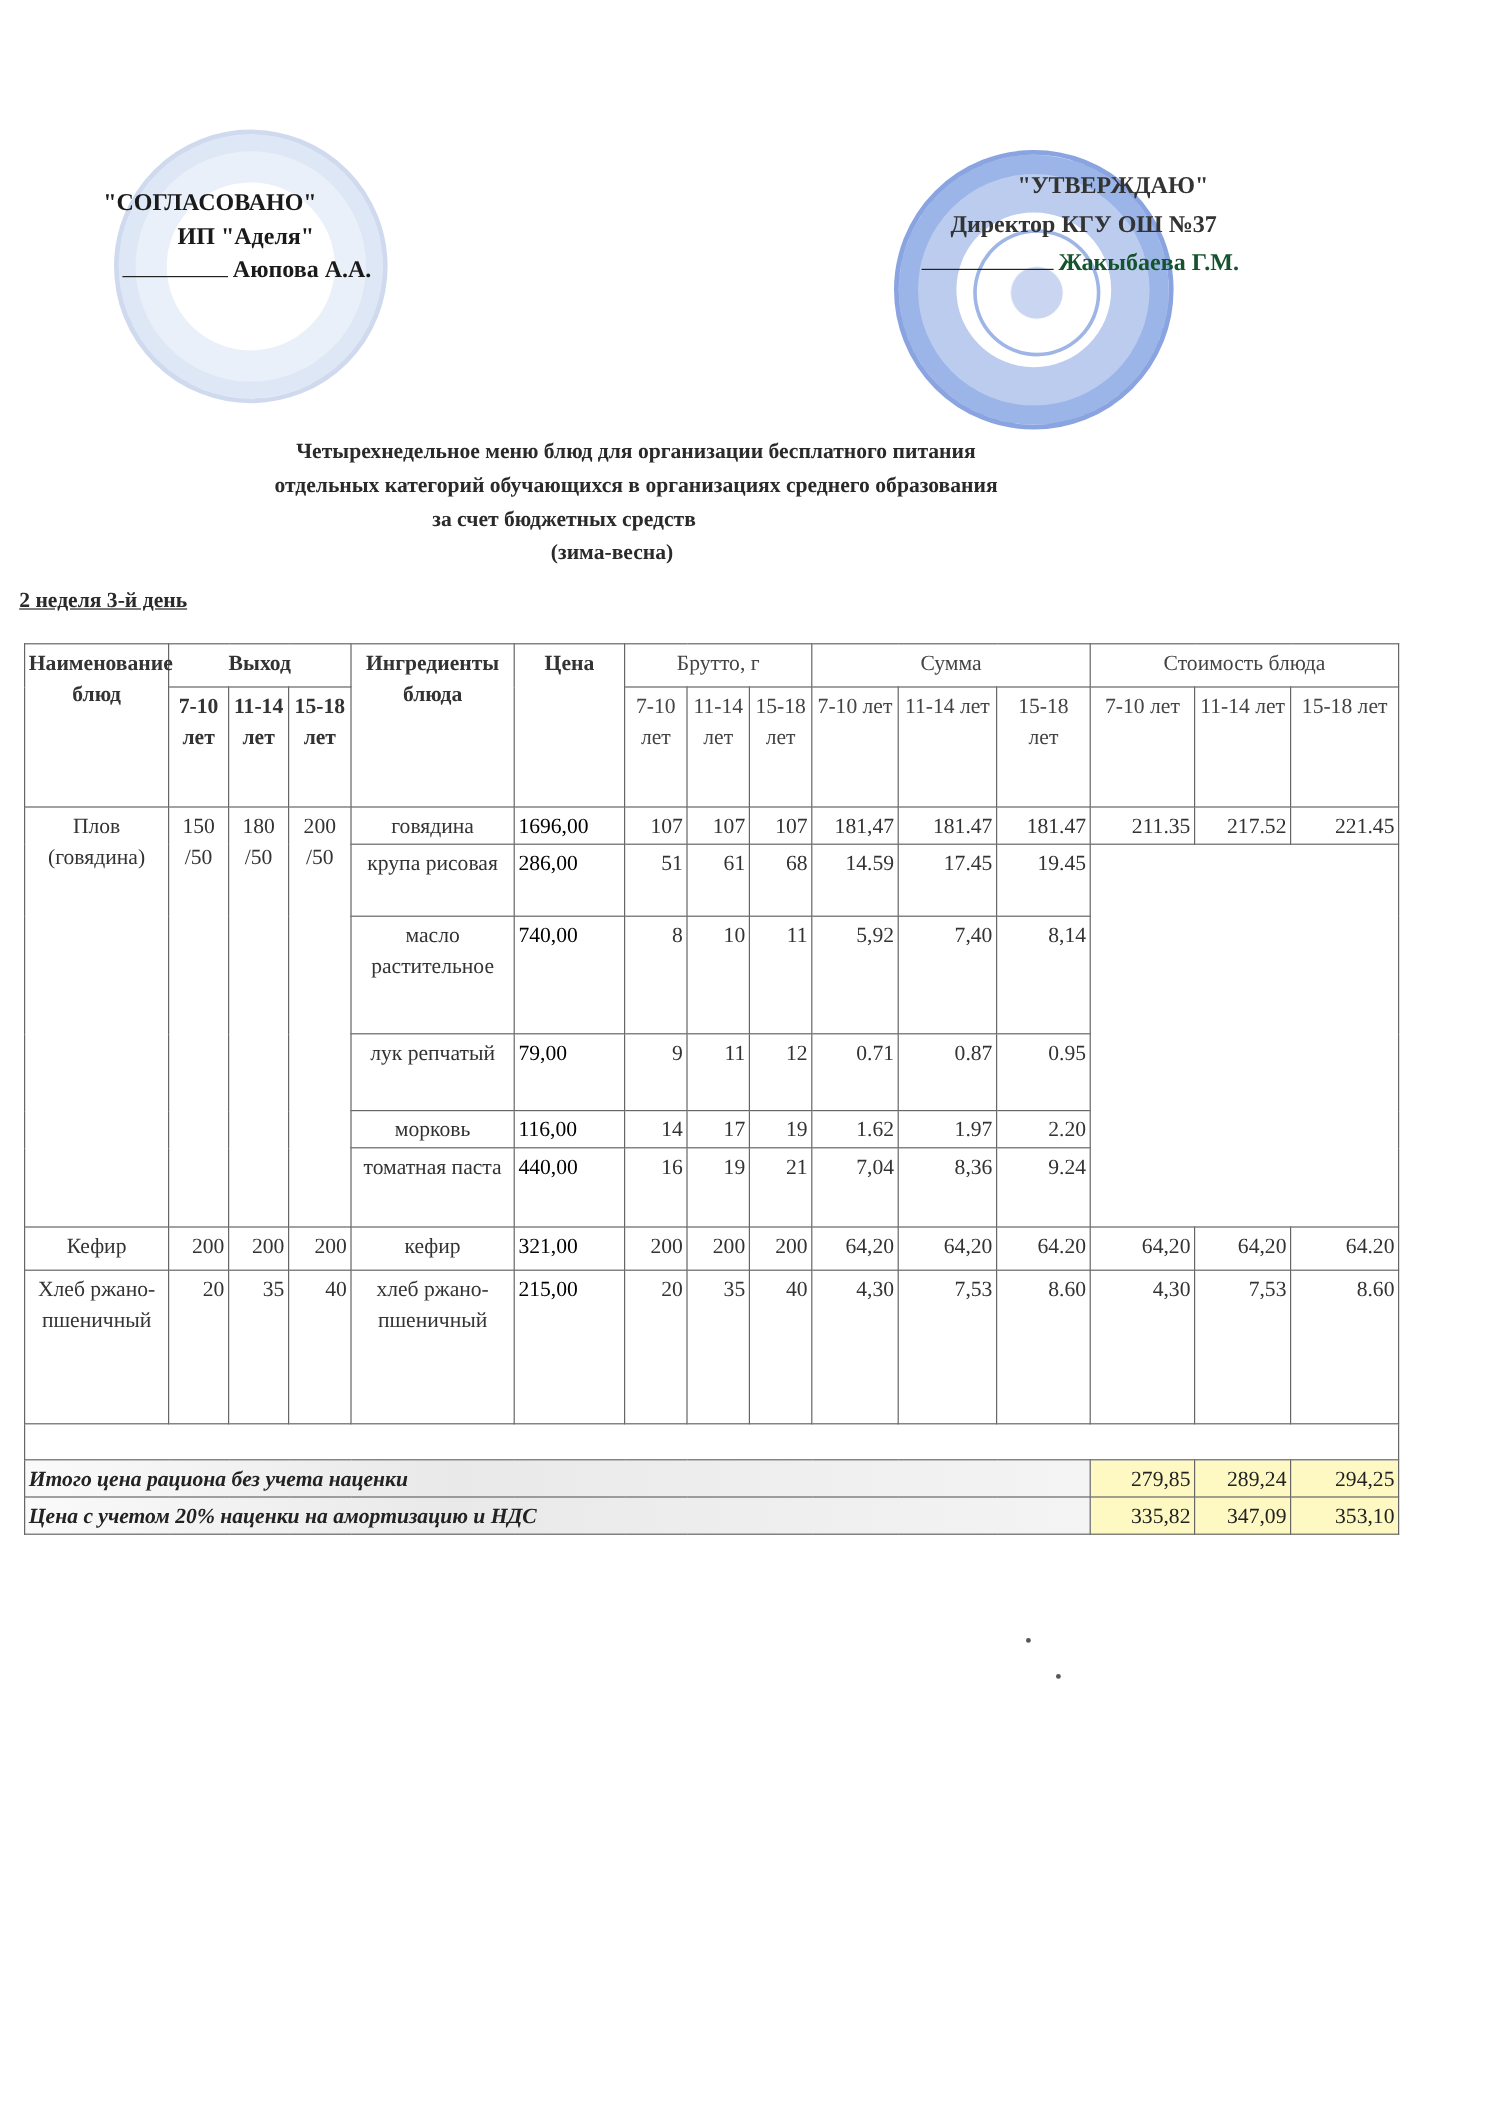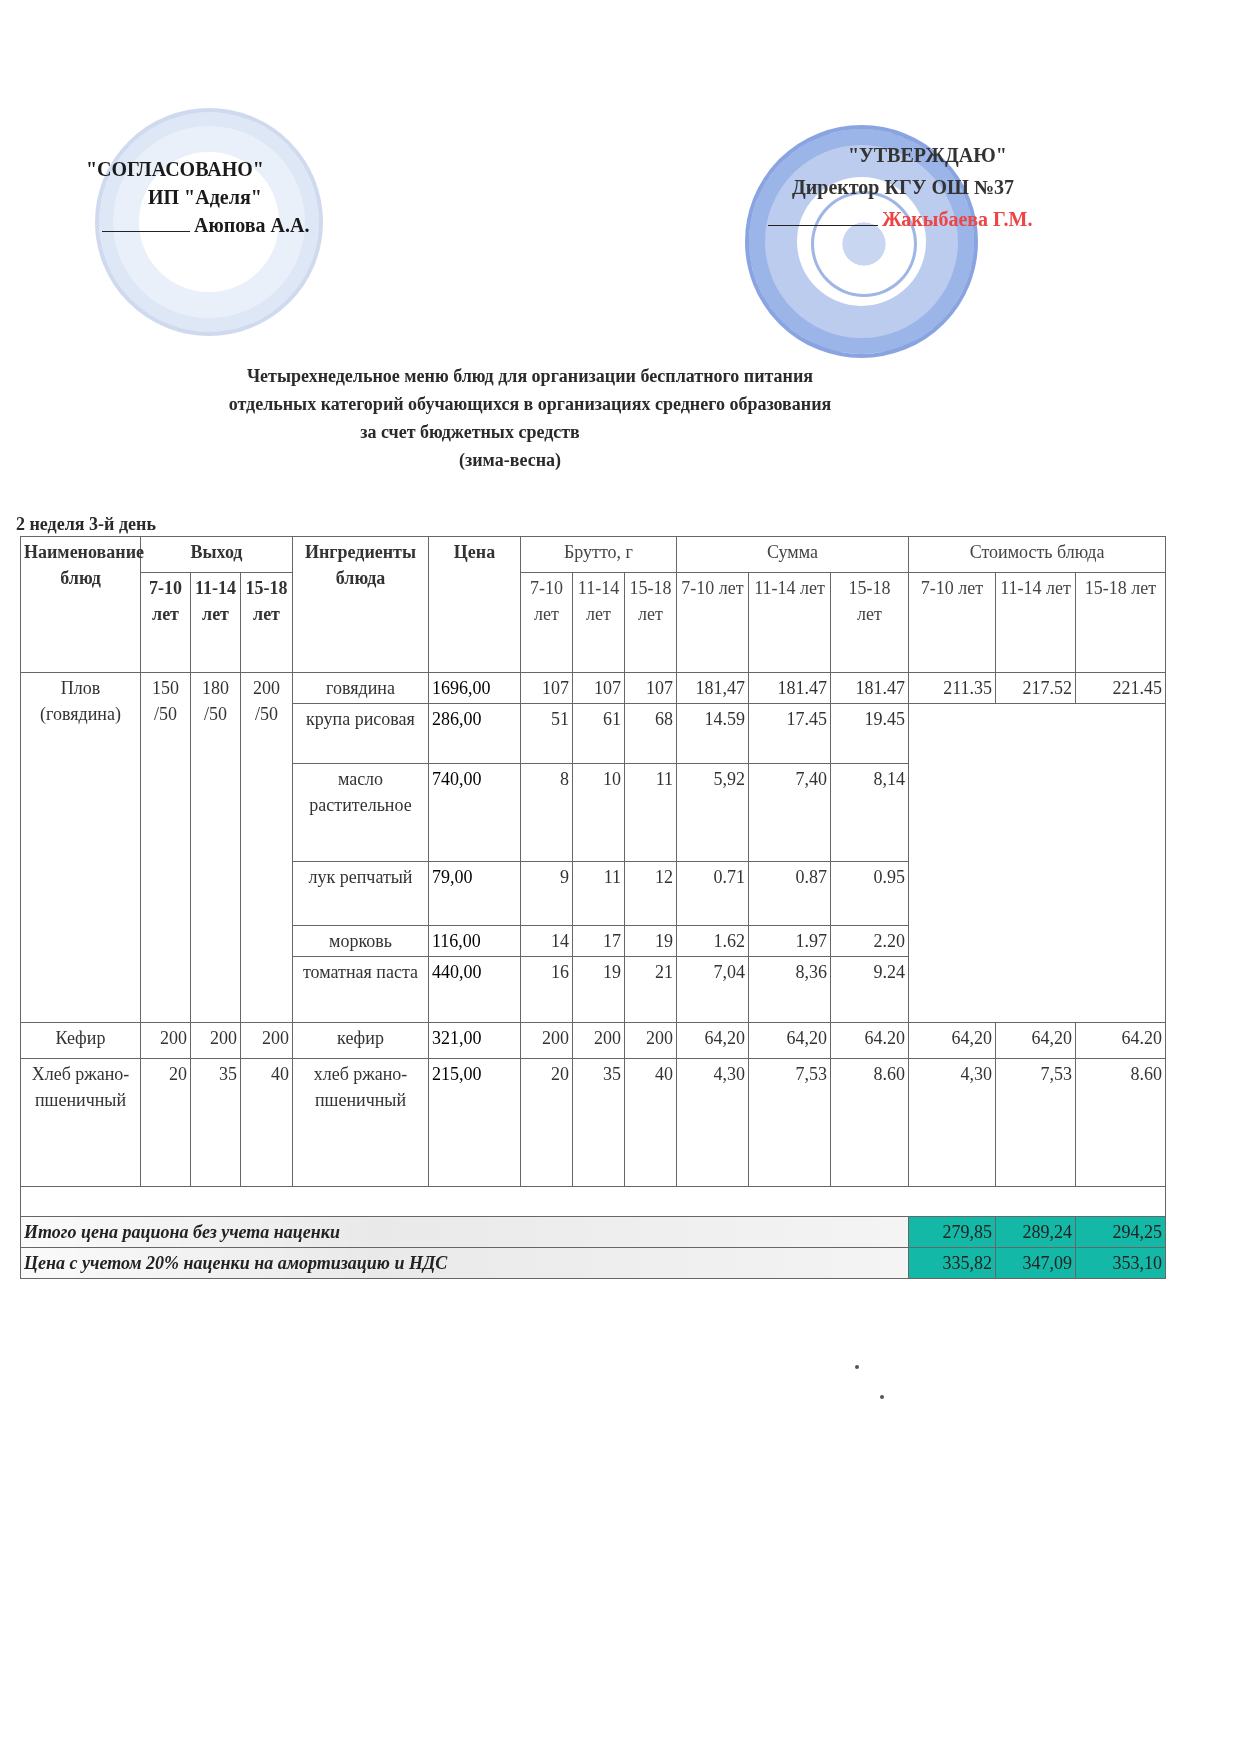--- a/index.html
+++ b/index.html
@@ -14,48 +14,48 @@
   .title { font-weight:bold; font-size:18px; line-height:28px; color:#2a2a2a; text-align:center; position:absolute; left:100px; width:860px; }
   .subhdr { font-weight:bold; font-size:18px; color:#2a2a2a; }
   table.menu { position:absolute; left:20px; top:536px; border-collapse:collapse; table-layout:fixed; width:1145px; font-size:18px; }
   table.menu td, table.menu th { border:1px solid #666; padding:2px 3px; vertical-align:top; line-height:26px; }
   table.menu th { font-weight:bold; font-size:18px; text-align:center; color:#333; }
   table.menu th.light { font-weight:normal; color:#444; }
   .num { text-align:right; color:#333; }
   .numl { text-align:left; color:#000000; }
   .txt { text-align:center; color:#333; }
   .italic-row td { font-style:italic; font-weight:bold; background: linear-gradient(90deg,#fafafa,#e9e9e9 40%,#f4f4f4); }
-  .italic-row td.val { font-style:normal; font-weight:normal; background:#14b8a6; text-align:right; }
+  .italic-row td.val { font-style:normal; font-weight:normal; background:#fef9c3; text-align:right; }
   .dot { position:absolute; width:4px; height:4px; background:#555; border-radius:50%; }
 </style>
 </head>
 <body>
 
 <div class="stamp stamp-left"></div>
 <div class="stamp stamp-right">
     <div class="emblem"></div>
   </div>
 
 <div class="abs hdr" style="left:86px; top:156px;">"СОГЛАСОВАНО"</div>
 <div class="abs hdr" style="left:148px; top:184px;">ИП "Аделя"</div>
 <div class="abs hdr" style="left:102px; top:212px;">
   <span class="sig-line"></span><span>Аюпова А.А.</span>
 </div>
 
 <div class="abs hdr" style="left:848px; top:142px; color:#333;">"УТВЕРЖДАЮ"</div>
 <div class="abs hdr" style="left:792px; top:174px; color:#333;">Директор КГУ ОШ №37</div>
-<div class="abs hdr" style="left:768px; top:206px; color:#ef4444;">
+<div class="abs hdr" style="left:768px; top:206px; color:#14532d;">
   <span class="sig-line" style="width:110px;"></span><span>Жакыбаева Г.М.</span>
 </div>
 
 <div class="title" style="top:362px;">Четырехнедельное меню блюд для организации бесплатного питания</div>
 <div class="title" style="top:390px;">отдельных категорий обучающихся в организациях среднего образования</div>
 <div class="title" style="top:418px; left:40px;">за счет бюджетных средств</div>
 <div class="title" style="top:446px; left:80px;">(зима-весна)</div>
-<div class="abs subhdr" style="left:16px; top:514px;">2 неделя 3-й день</div>
+<div class="abs subhdr" style="left:16px; top:490px;text-decoration:underline;">2 неделя 3-й день</div>
 
 <table class="menu">
   <colgroup>
     <col style="width:120px">
       <col style="width:50px">
       <col style="width:50px">
       <col style="width:52px">
     <col style="width:136px">
       <col style="width:92px">
     <col style="width:52px">

